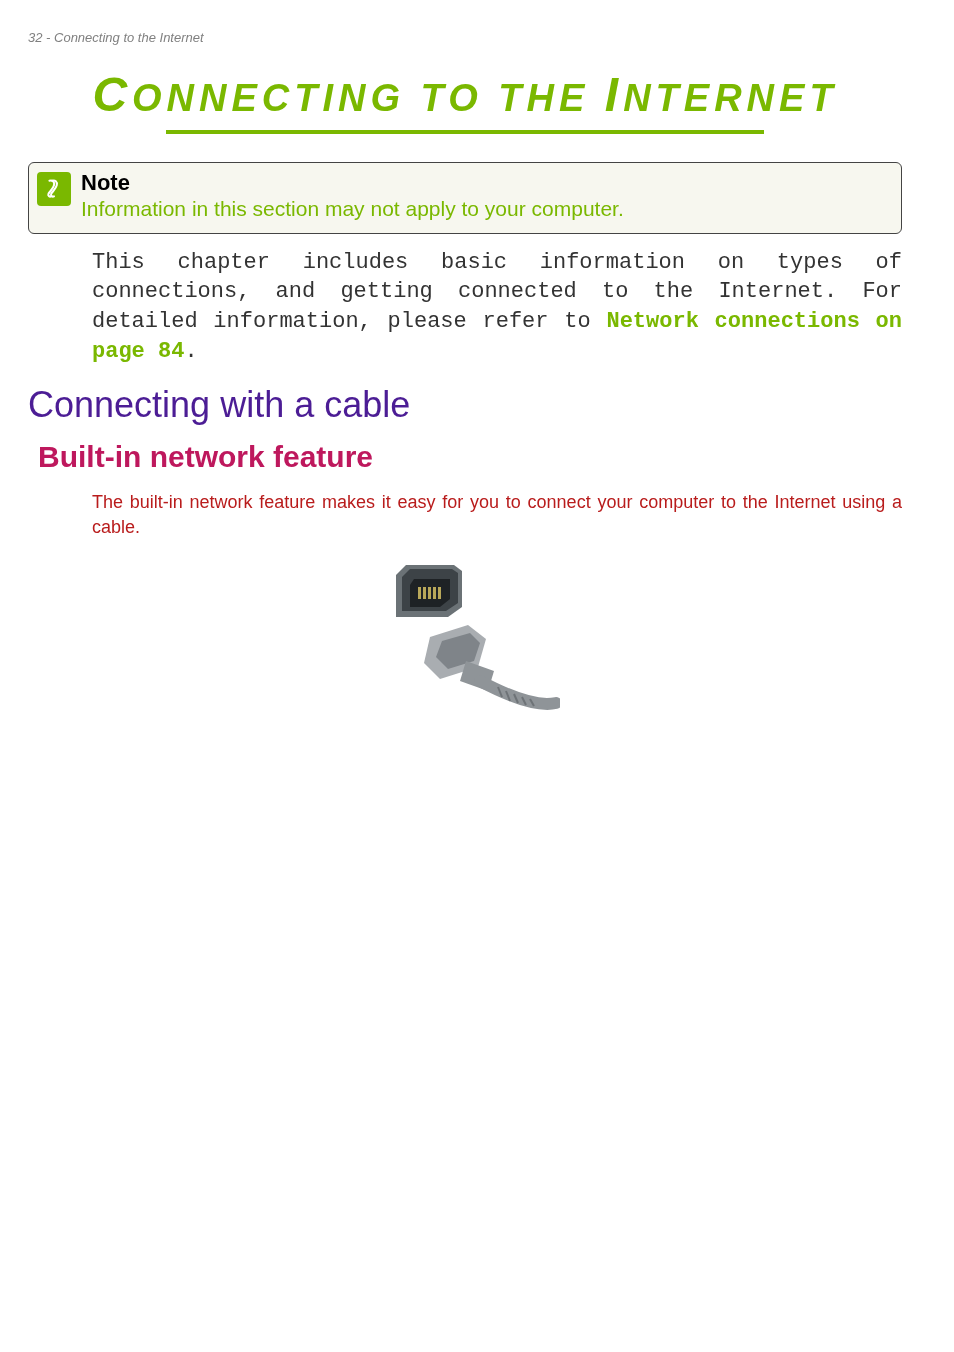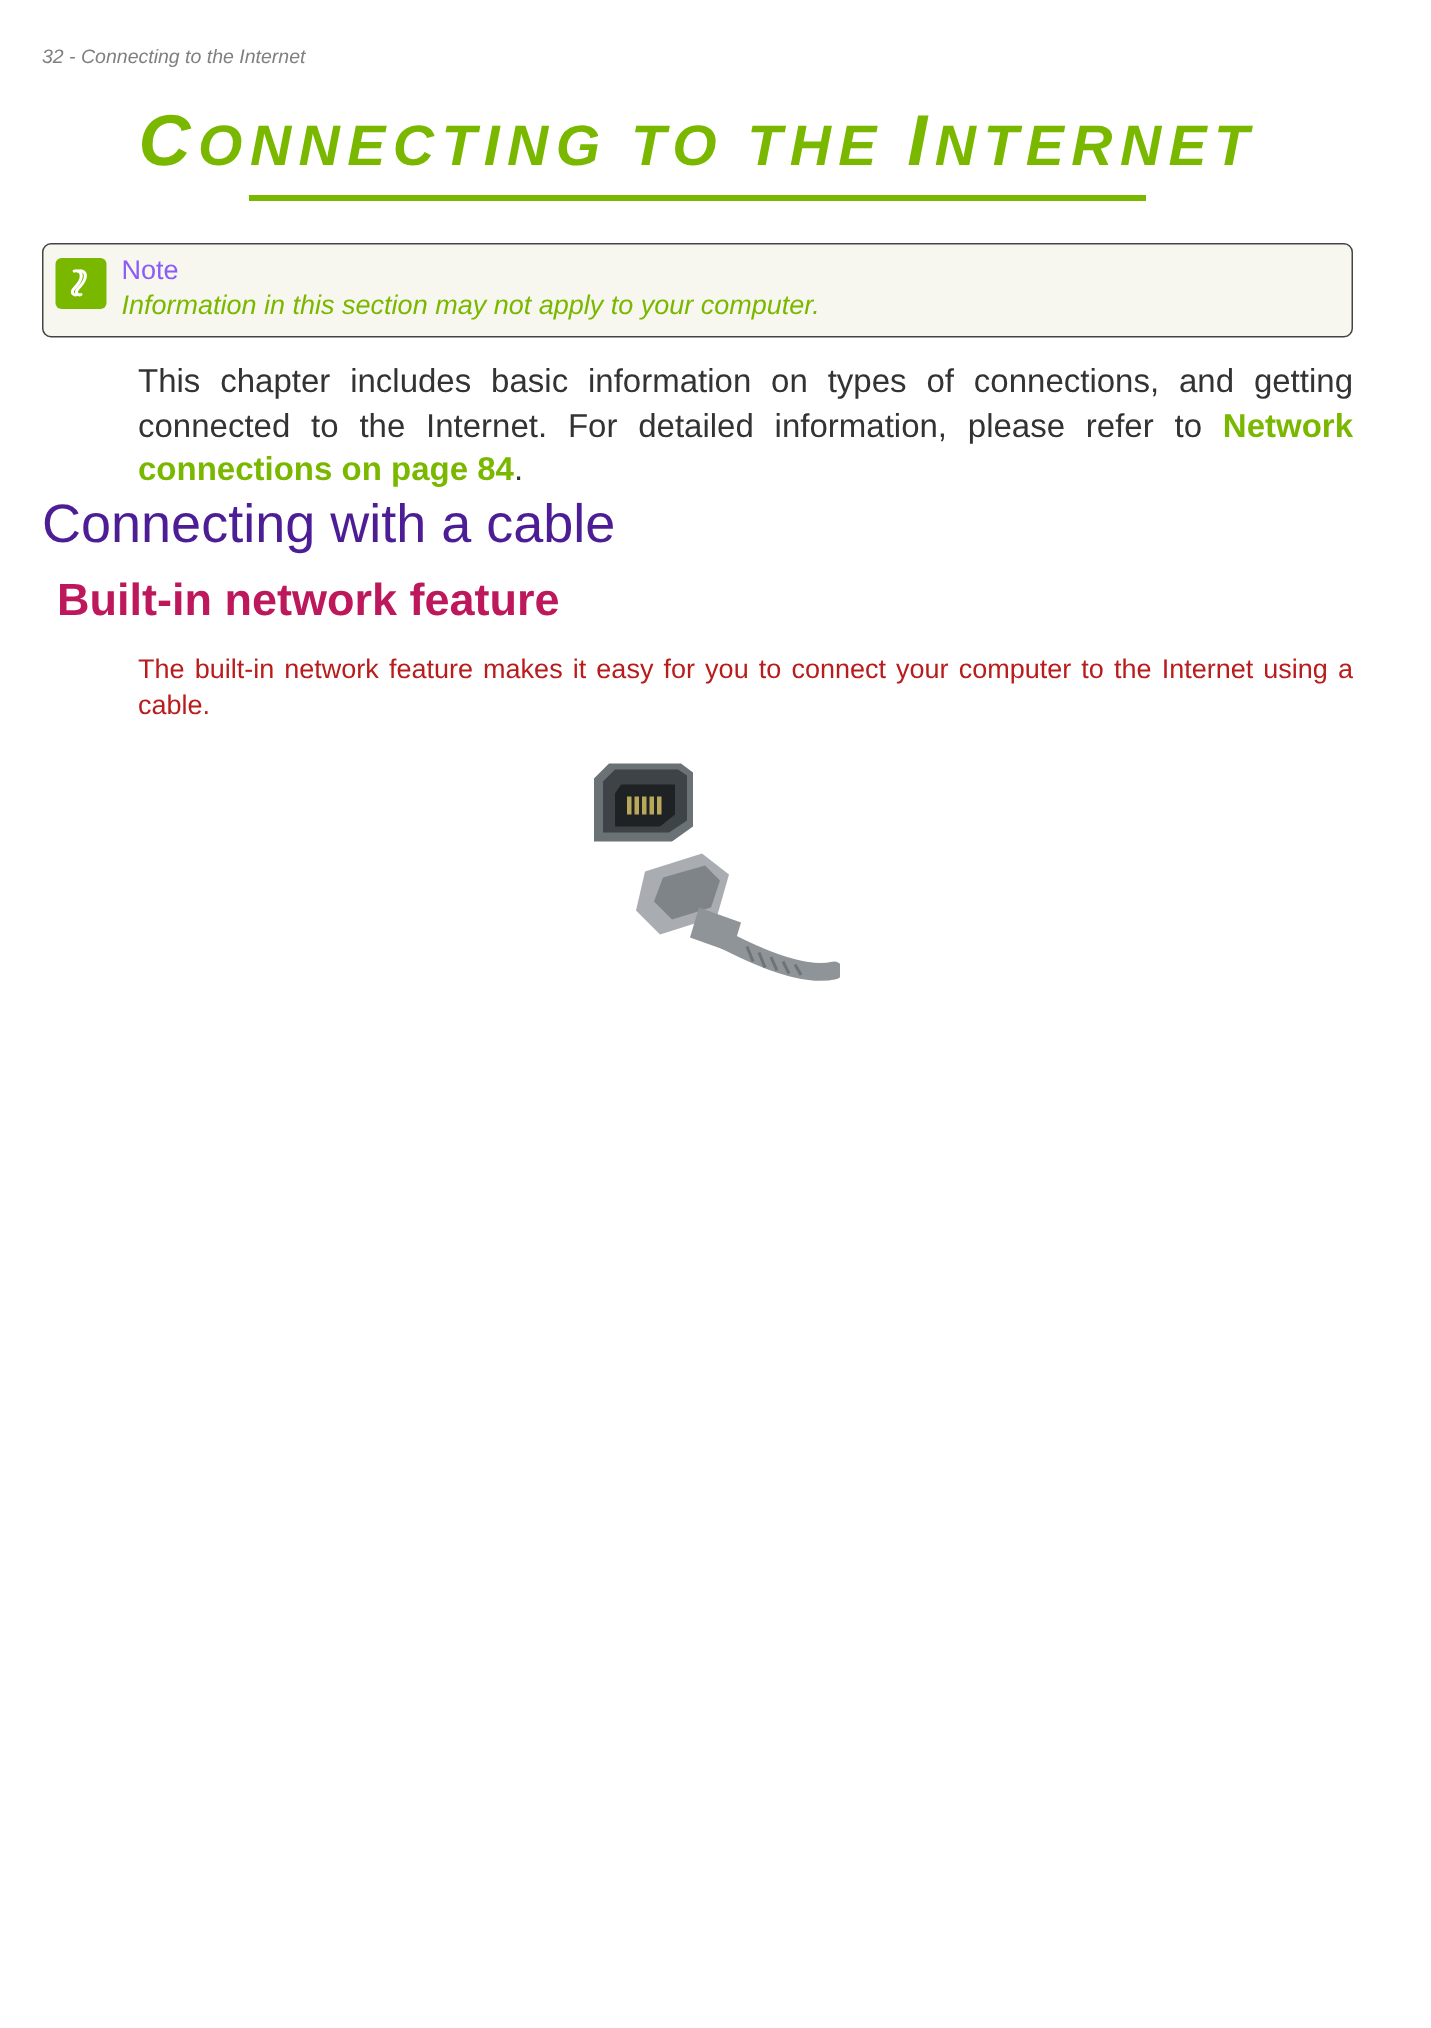--- a/index.html
+++ b/index.html
@@ -26,28 +26,30 @@
     margin-bottom: 14px;
     width: 100%;
   }
   .note-icon {
     width: 34px; height: 34px; background: #7ab800; border-radius: 4px;
     display: flex; align-items: center; justify-content: center;
     flex-shrink: 0; margin-right: 10px; margin-top: 2px;
   }
   .note-icon svg { width: 22px; height: 22px; }
   .note-content { flex: 1; }
-  .note-title { font-weight: 400; color: #8b5cf6; font-size: 18px; line-height: 1.2; }
-  .note-body { font-style: italic; color: #7ab800; font-size: 18px; line-height: 1.25; }
+  .note-title { font-weight: 700; color: #000000; font-size: 22px; line-height: 1.2; }
+  .note-body { color: #7ab800; font-size: 21px; line-height: 1.25; }
   .intro {
     font-size: 22px;
     line-height: 1.35;
     text-align: justify;
     padding: 0 0 0 64px;
+    margin-bottom: 18px;
     color: #333;
+    font-family: Liberation Mono, monospace;
   }
   .intro .link { color: #7ab800; font-weight: 700; }
   .h2 {
     color: #4c1d95;
     font-size: 36px;
     font-weight: 400;
     margin-bottom: 14px;
   }
   .h3 {
     color: #be185d;

